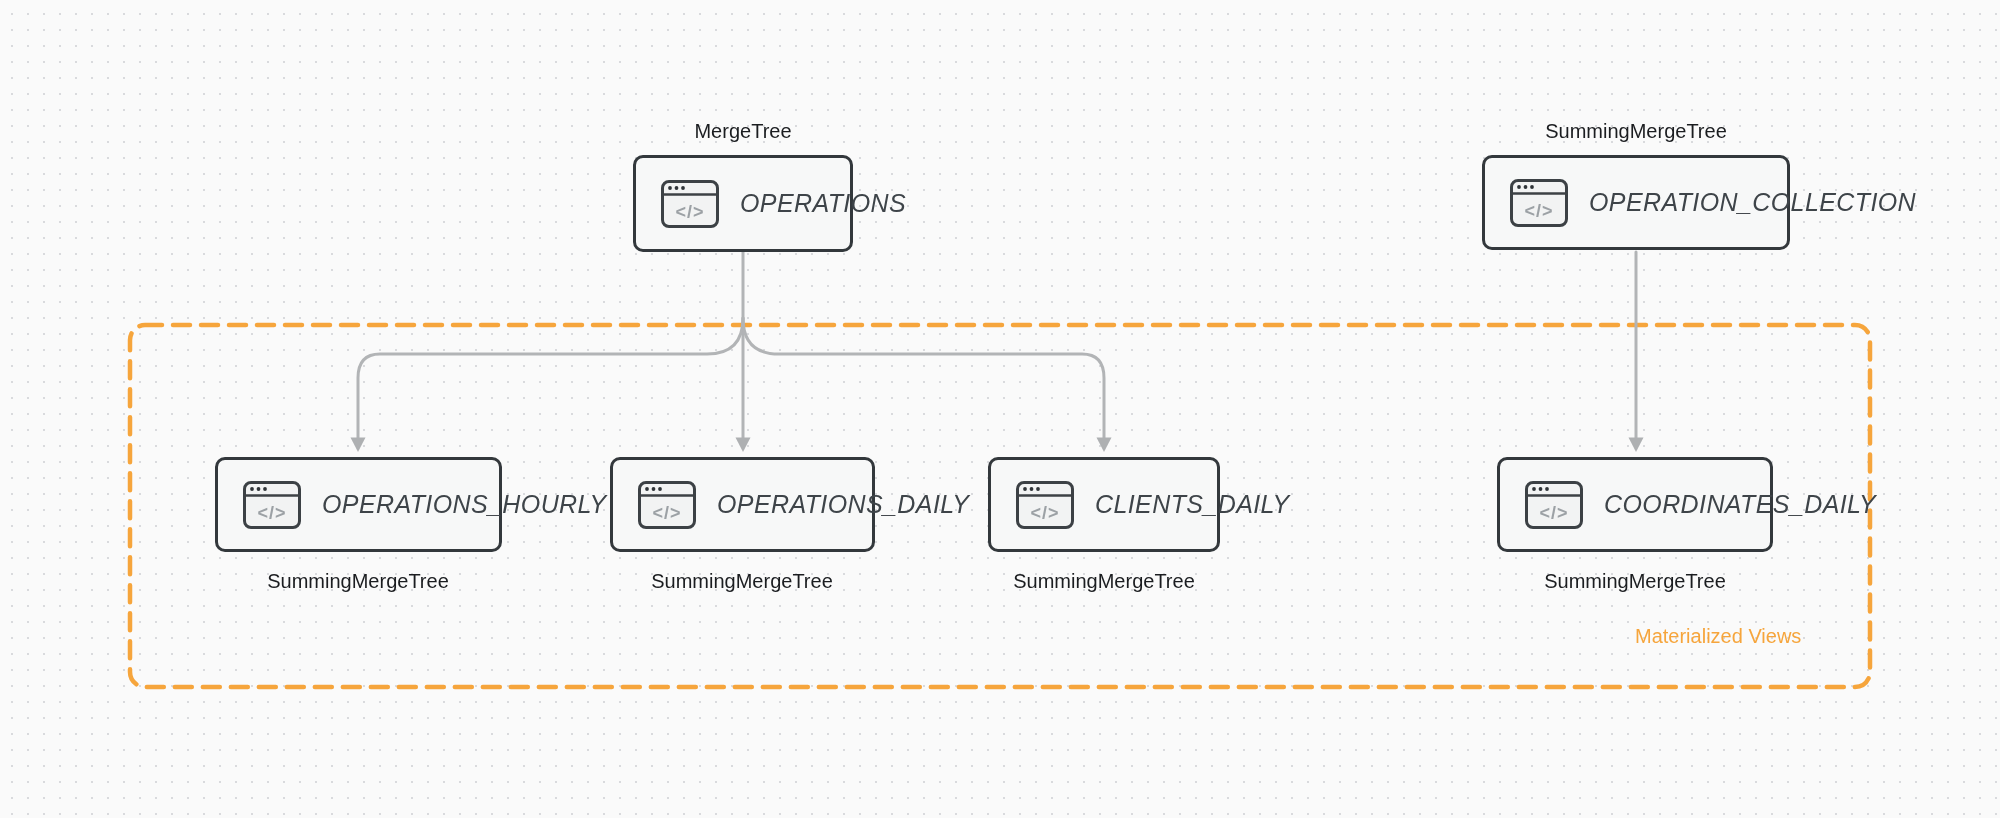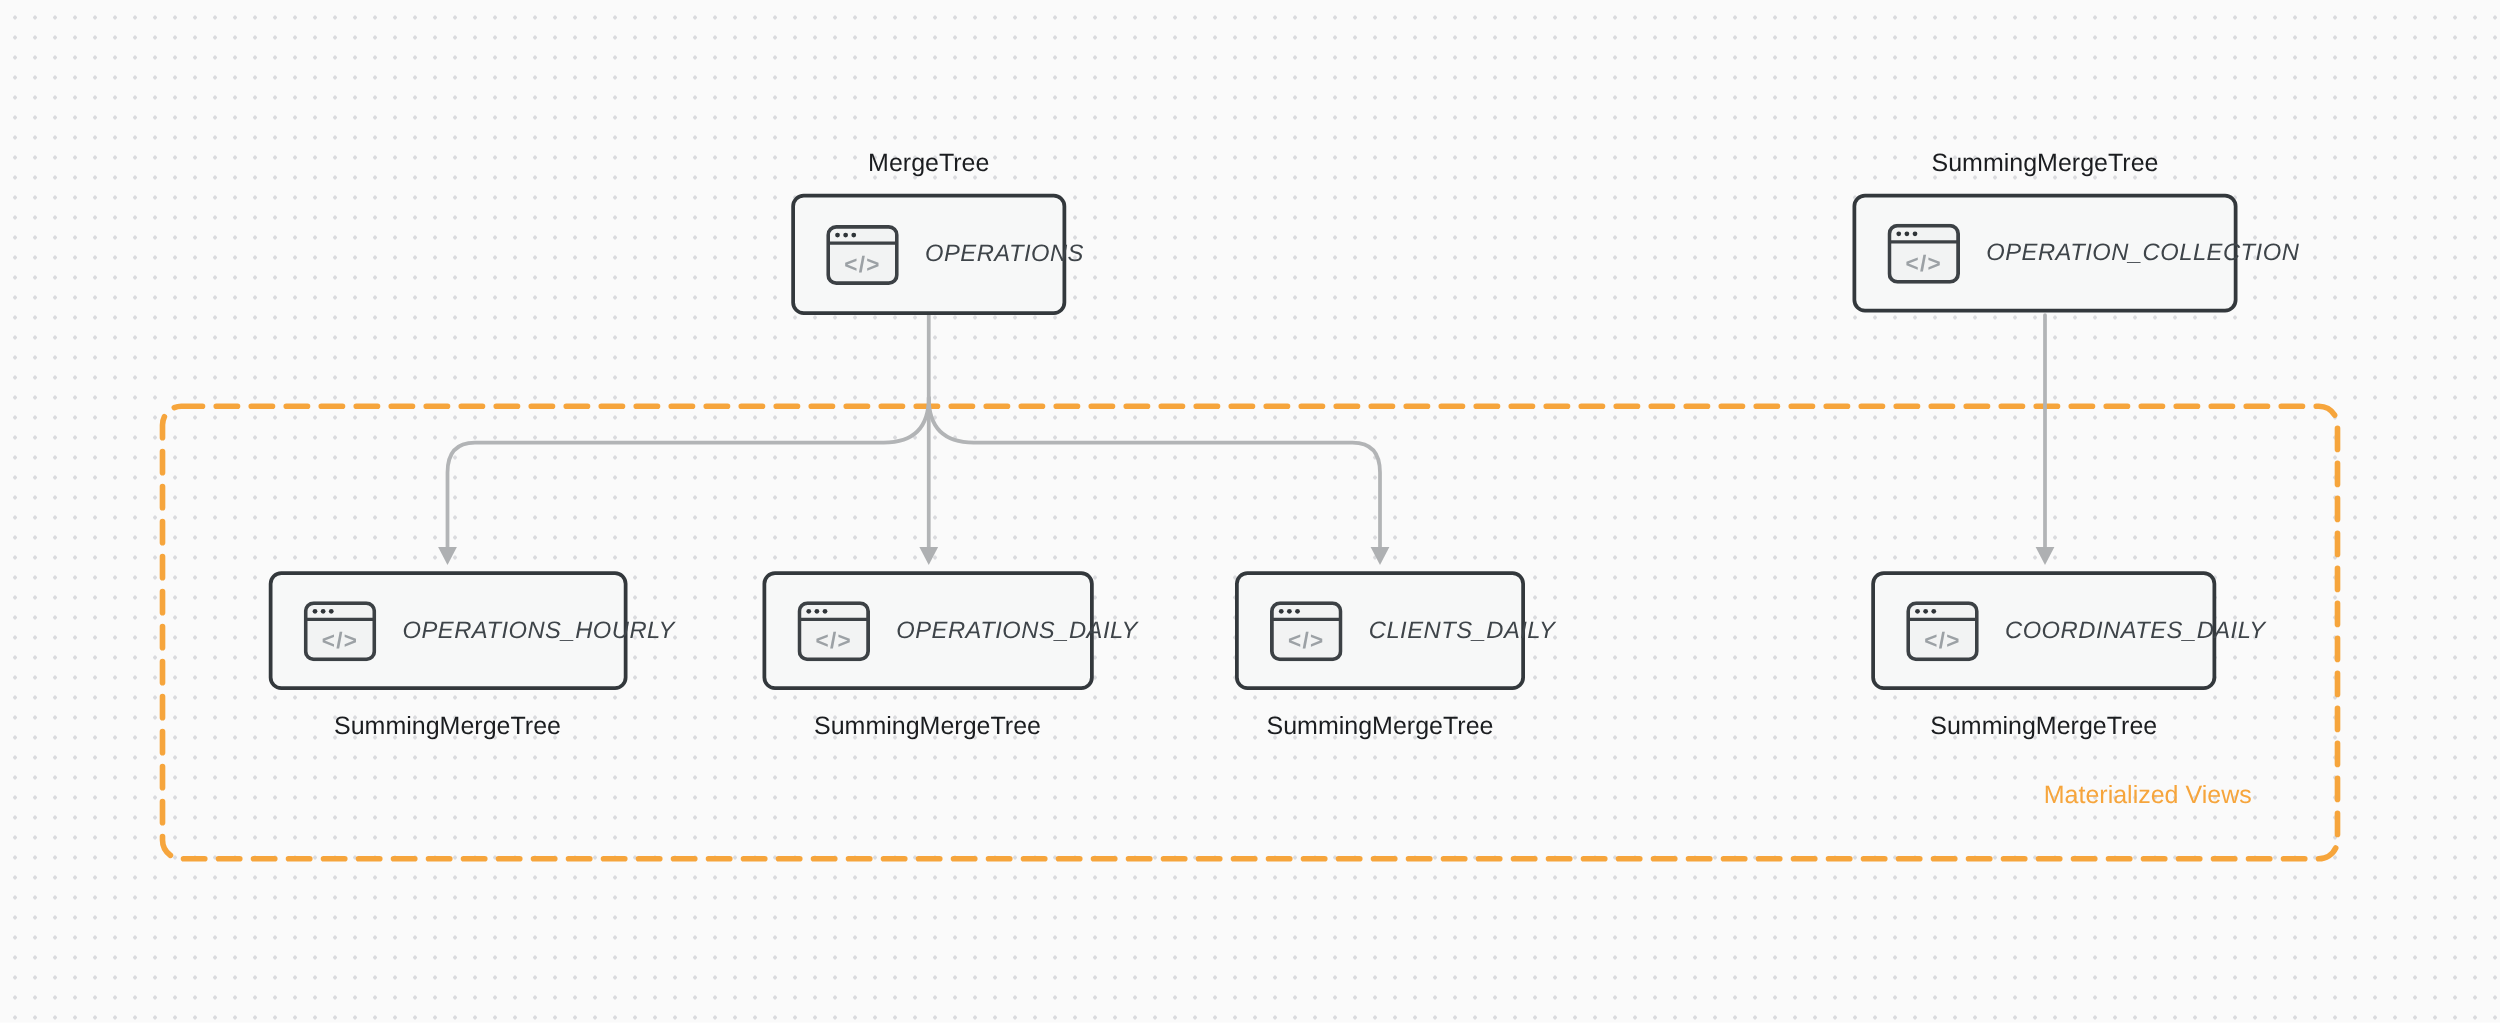--- a/index.html
+++ b/index.html
@@ -30,21 +30,21 @@
     background: #f7f8f8;
     border: 3px solid #33383c;
     border-radius: 10px;
     display: flex;
     align-items: center;
     padding-left: 25px;
     gap: 21px;
   }
   .node-label {
     font-style: italic;
-    font-size: 19px;
+    font-size: 25px;
     letter-spacing: 0.4px;
     color: #3e4449;
     white-space: nowrap;
   }
   .engine-label {
     position: absolute;
     transform: translateX(-50%);
     font-size: 20px;
     font-weight: 500;
     color: #1b1d20;

